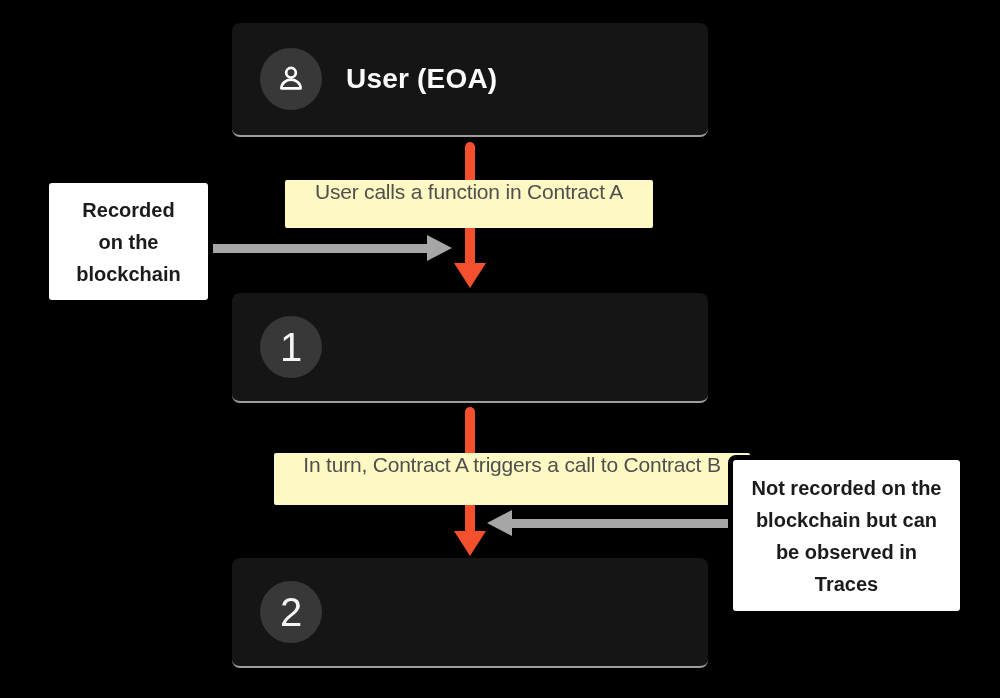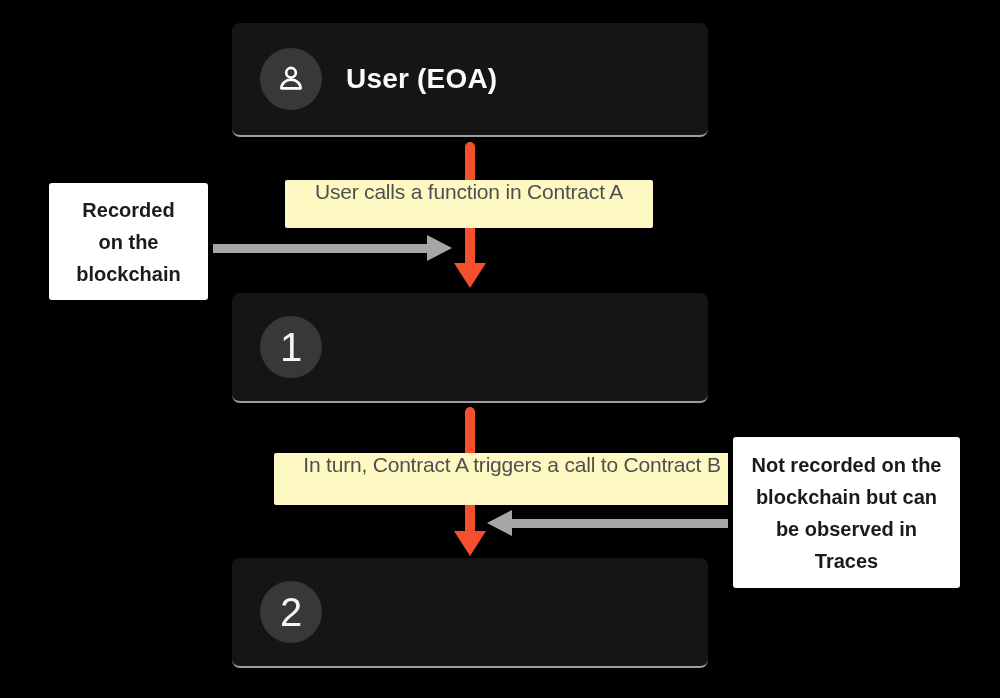--- a/index.html
+++ b/index.html
@@ -128,21 +128,21 @@
     justify-content: center;
     text-align: center;
     color: #1b1b1b;
     font-size: 20px;
     font-weight: 700;
     line-height: 1.6;
     white-space: pre-line;
     z-index: 2;
   }
   .note-left  { left: 44px;  top: 178px; width: 169px; height: 127px; align-items: center; }
-  .note-right { left: 728px; top: 432px; width: 237px; height: 161px; }
+  .note-right { left: 728px; top: 455px; width: 237px; height: 161px; }
 
   .user-icon-svg { display: block; }
 </style>
 </head>
 <body>
 
 <div class="stage">
 
   <div class="o-shaft o-shaft-1"></div>
   <div class="o-head o-head-1"></div>

